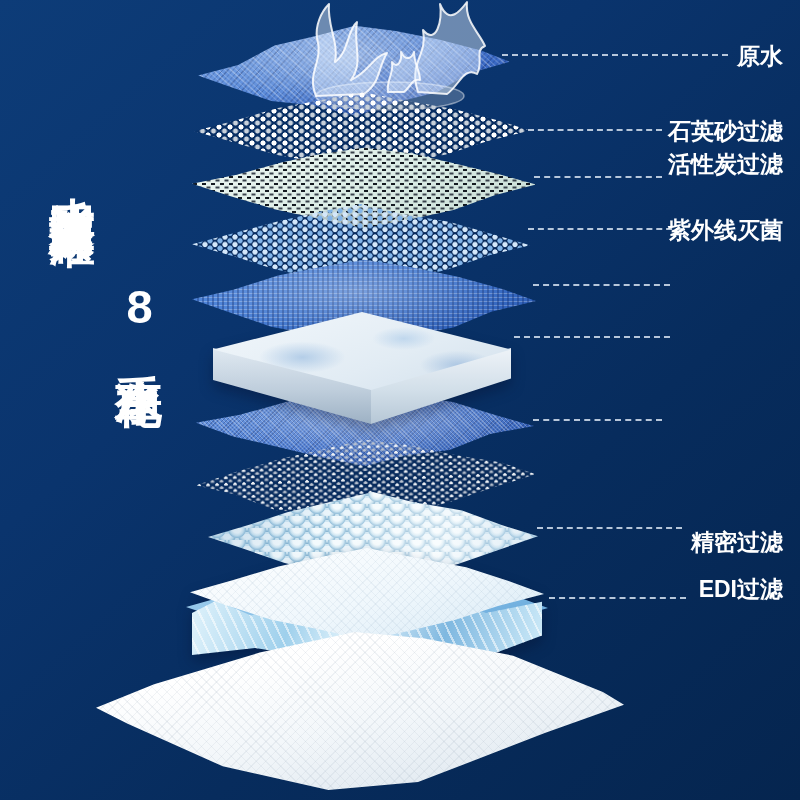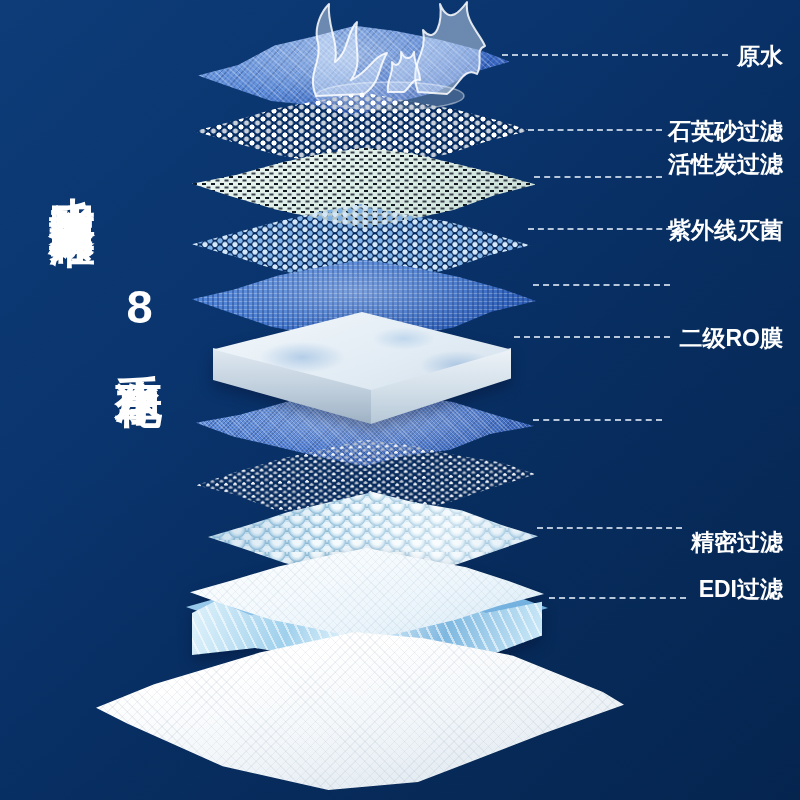--- a/index.html
+++ b/index.html
@@ -239,17 +239,16 @@
   <div class="leader" style="left:533px;top:284px;width:137px"></div>
   <div class="leader" style="left:514px;top:336px;width:156px"></div>
   <div class="leader" style="left:533px;top:419px;width:129px"></div>
   <div class="leader" style="left:537px;top:527px;width:145px"></div>
   <div class="leader" style="left:549px;top:597px;width:137px"></div>
 
   <div class="layer-label" style="top:43px">原水</div>
   <div class="layer-label" style="top:118px">石英砂过滤</div>
   <div class="layer-label" style="top:151px">活性炭过滤</div>
   <div class="layer-label" style="top:217px">紫外线灭菌</div>
-  <div class="layer-label" style="top:325px">二级RO膜</div>
   <div class="layer-label" style="top:529px">精密过滤</div>
   <div class="layer-label" style="top:576px">EDI过滤</div>
 
 </div>
 
 </body></html>

